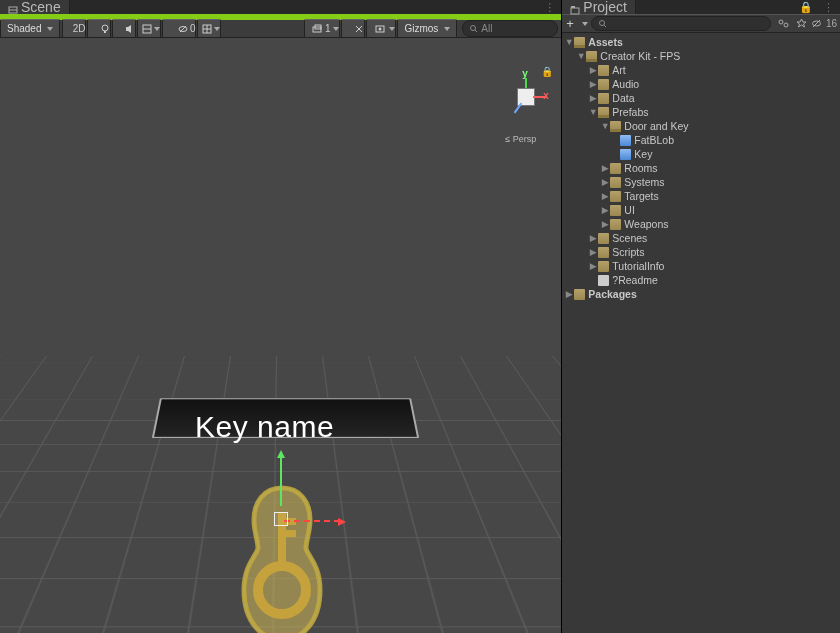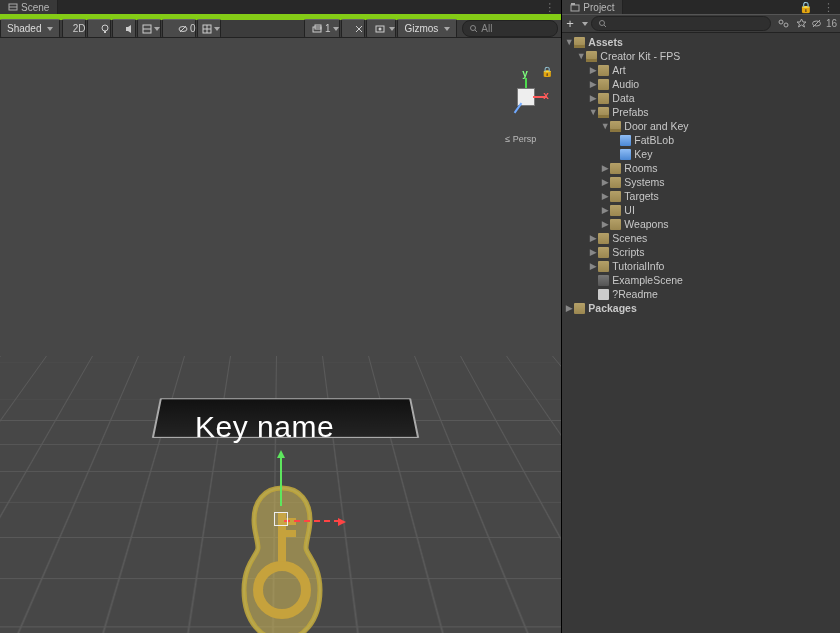--- a/index.html
+++ b/index.html
@@ -1,20 +1,20 @@
 <!DOCTYPE html>
 <html><head>
 <meta charset="utf-8">
 <style>
 html,body{margin:0;padding:0;width:840px;height:633px;background:#383838;font-family:Arial,Helvetica,sans-serif;font-size:11px;color:#c4c4c4;overflow:hidden}
 .root{display:flex;width:840px;height:633px}
 .scene-panel{width:562px;height:633px;display:flex;flex-direction:column;background:#383838}
 .project-panel{width:278px;height:633px;display:flex;flex-direction:column;background:#383838;border-left:1px solid #000}
 .tabbar{height:14px;background:#282828;display:flex;align-items:center;position:relative}
-.tab{height:14px;background:#383838;color:#b8b8b8;font-size:10px;padding:0 8px;display:flex;align-items:center;border-right:1px solid #222}
+.tab{height:14px;background:#383838;color:#b8b8b8;font-size:14px;padding:0 8px;display:flex;align-items:center;border-right:1px solid #222}
 .tab-icon{width:10px;height:10px;margin-right:3px;display:inline-block}
 .tabext{margin-left:auto;display:flex;align-items:center;gap:10px;padding:0 6px;color:#7a7a7a}
 .tb{height:17px;background:#3c3c3c;display:flex;align-items:center;border-top:6px solid #84cc16;border-bottom:1px solid #222}
 .tb-dd{height:17px;background:#4a4a4a;border:1px solid #222;border-top-color:#666;border-radius:2px;padding:0 6px 0 6px;display:flex;align-items:center;font-size:10px;color:#ddd;margin-right:2px;position:relative}
 .caret{width:0;height:0;border-left:3px solid transparent;border-right:3px solid transparent;border-top:4px solid #aaa;margin-left:6px}
 .tb-btn{width:22px;height:17px;background:#4a4a4a;border:1px solid #222;border-top-color:#666;border-radius:2px;display:flex;align-items:center;justify-content:flex-end;margin-right:1px;color:#ccc;font-size:10px}
 .tb-grow{flex:1}
 .tb-search{flex:1;height:15px;background:#2f2f2f;border:1px solid #222;border-radius:8px;display:flex;align-items:center;padding:0 6px;color:#888;font-size:10px;margin:0 3px}
 .viewport{flex:1;position:relative;background:#4a4a4a;overflow:hidden}
 .floor{position:absolute;left:0;right:0;top:318px;bottom:0;background:
@@ -334,25 +334,20 @@
           <span>Scripts</span>
         </div>
       <div class="row">
           <span class="ind" style="width:26px"></span>
           <span class="arrow">▶</span>
           <span class="fold folder"></span>
           <span>TutorialInfo</span>
         </div>
       <div class="row">
           <span class="ind" style="width:36px"></span>
-          <span class="fold scene"></span>
-          <span>ExampleScene</span>
-        </div>
-      <div class="row">
-          <span class="ind" style="width:36px"></span>
           <span class="fold file" style="background:#ccc"></span>
           <span>? </span>
           <span>Readme</span>
         </div>
       <div class="row">
           <span class="ind" style="width:2px"></span>
           <span class="arrow">▶</span>
           <span class="fold folder"></span>
           <b>Packages</b>
         </div>

